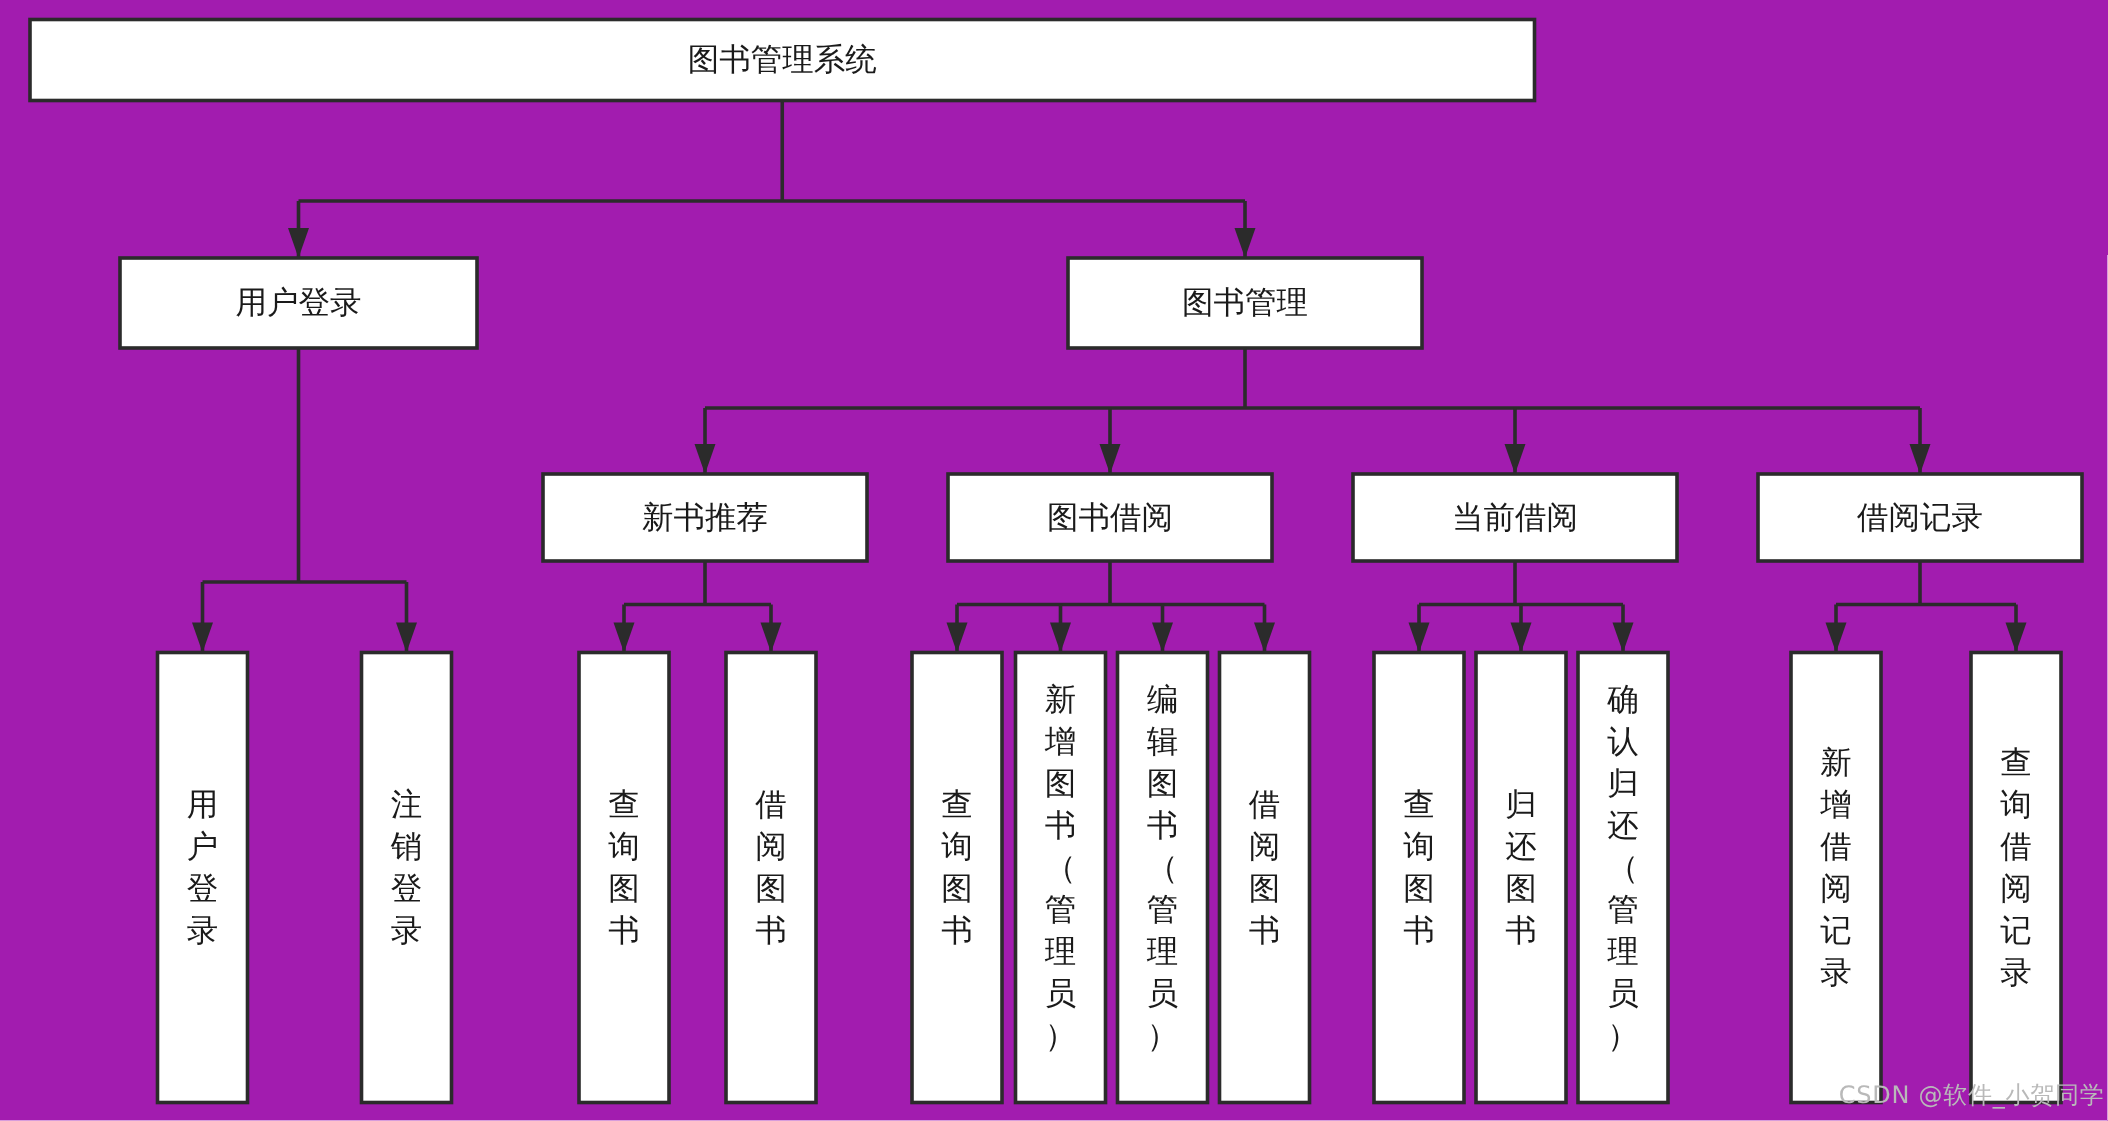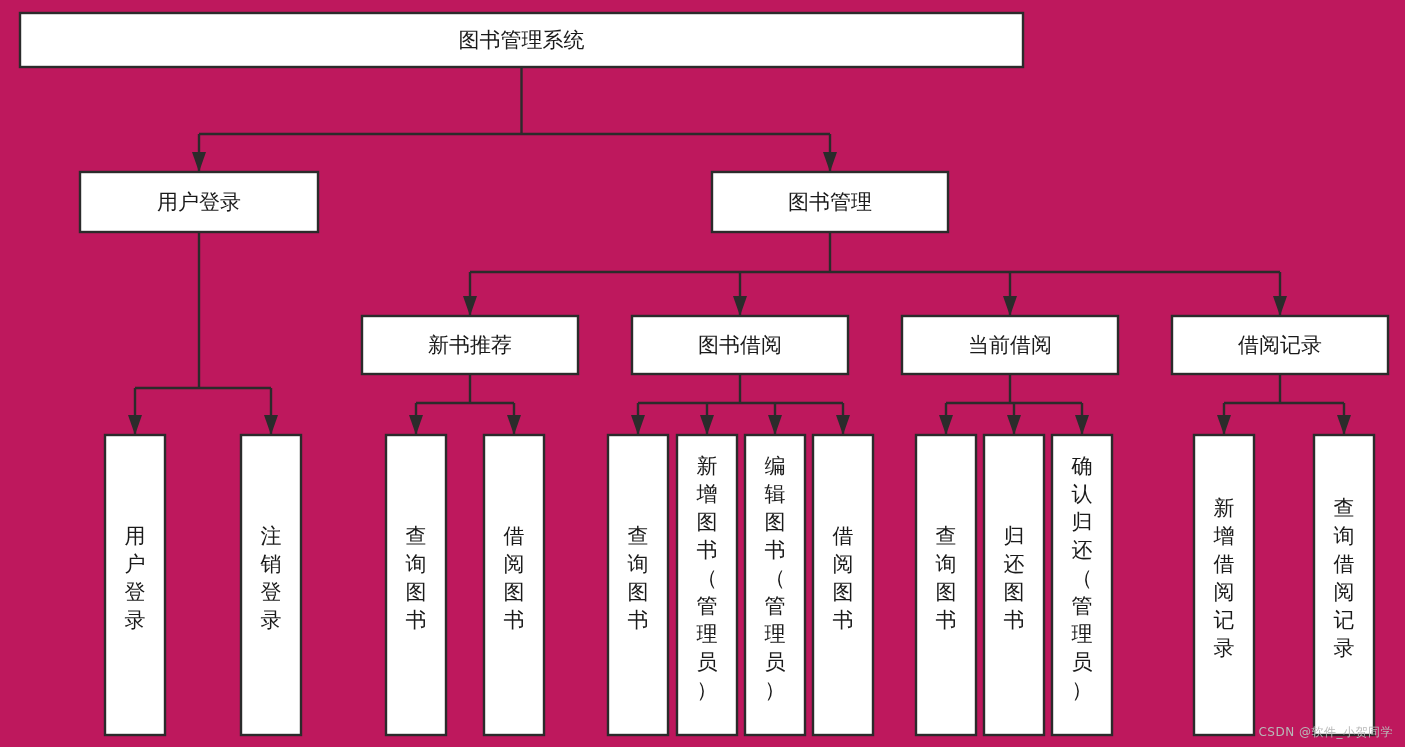--- a/index.html
+++ b/index.html
@@ -8,21 +8,21 @@
     padding: 0;
     background: #ffffff;
   }
   body {
     font-family: "DejaVu Sans", "Liberation Sans", sans-serif;
   }
   #diagram-root {
     position: relative;
     width: 1405px;
     height: 747px;
-    background: #be185d;
+    background: #a21caf;
     overflow: hidden;
   }
   svg#flow-svg {
     position: absolute;
     left: 0;
     top: 0;
     width: 1405px;
     height: 747px;
     display: block;
   }
@@ -49,24 +49,24 @@
     stroke-width: 2.4;
     fill: none;
     stroke-linecap: butt;
   }
   .edge-arrow {
     fill: #2b2b2b;
     stroke: none;
   }
   .watermark-text {
     position: absolute;
-    right: 12px;
+    right: 2px;
     bottom: 6px;
     font-family: "DejaVu Sans", "Liberation Sans", sans-serif;
-    font-size: 12px;
+    font-size: 16px;
     color: #b9b9b9;
     letter-spacing: 0.5px;
     white-space: nowrap;
     user-select: none;
   }
 </style>
 </head>
 <body>
 
 <div id="diagram-root">

